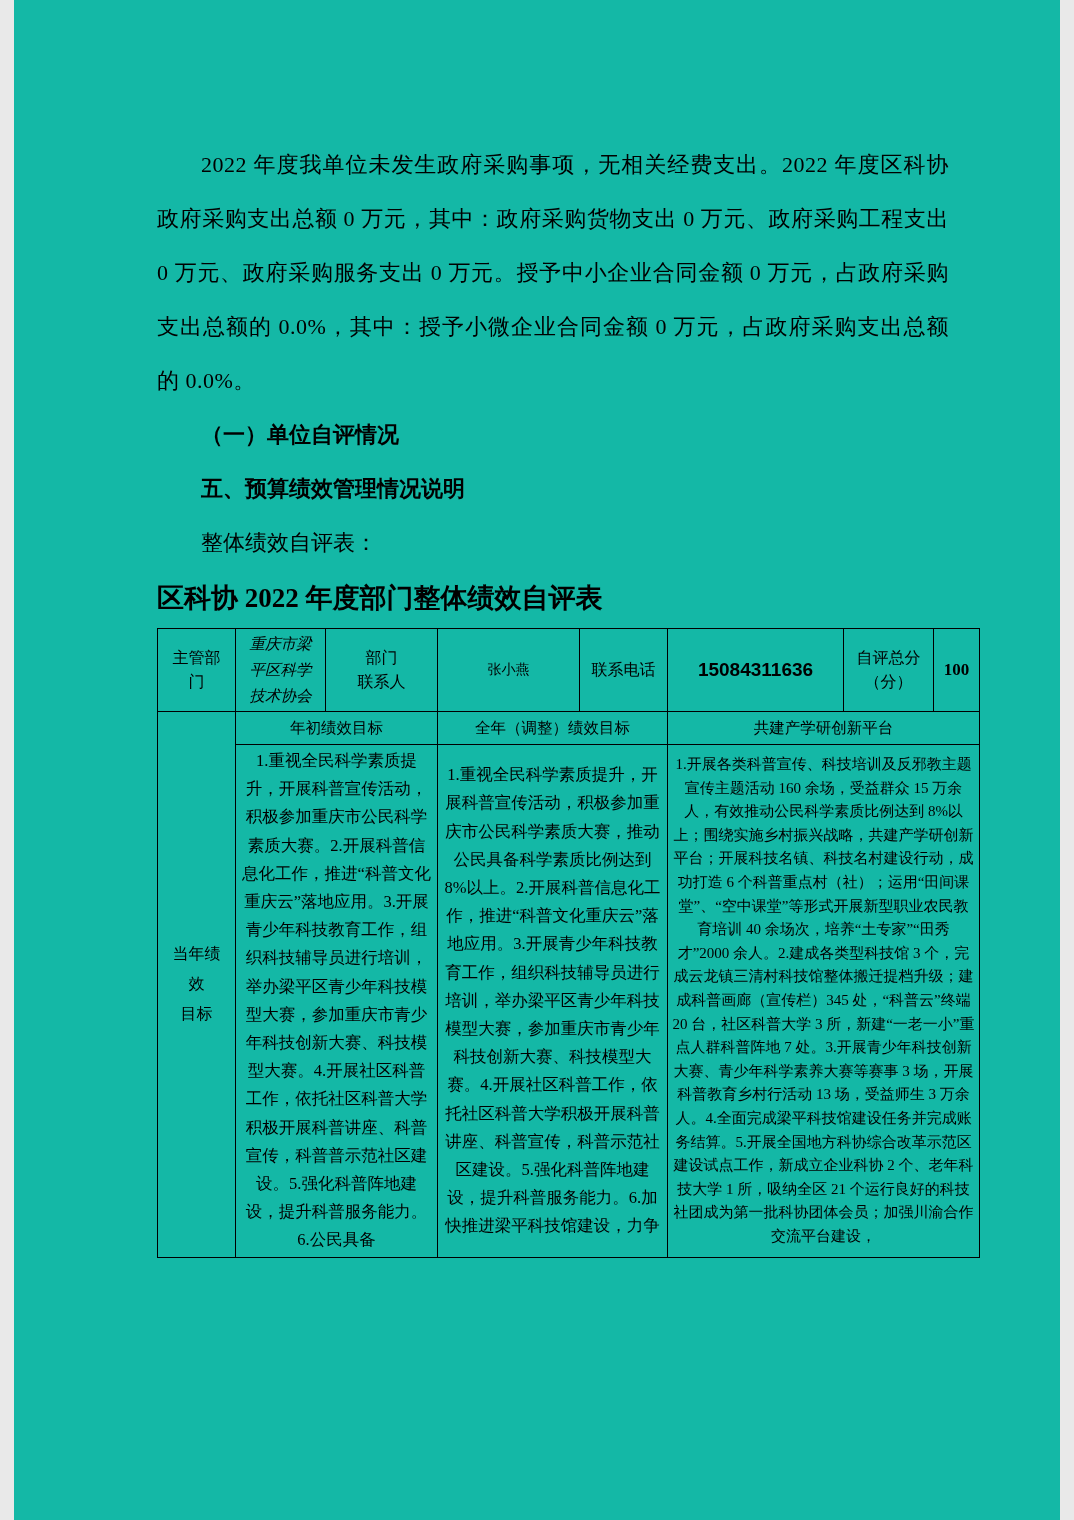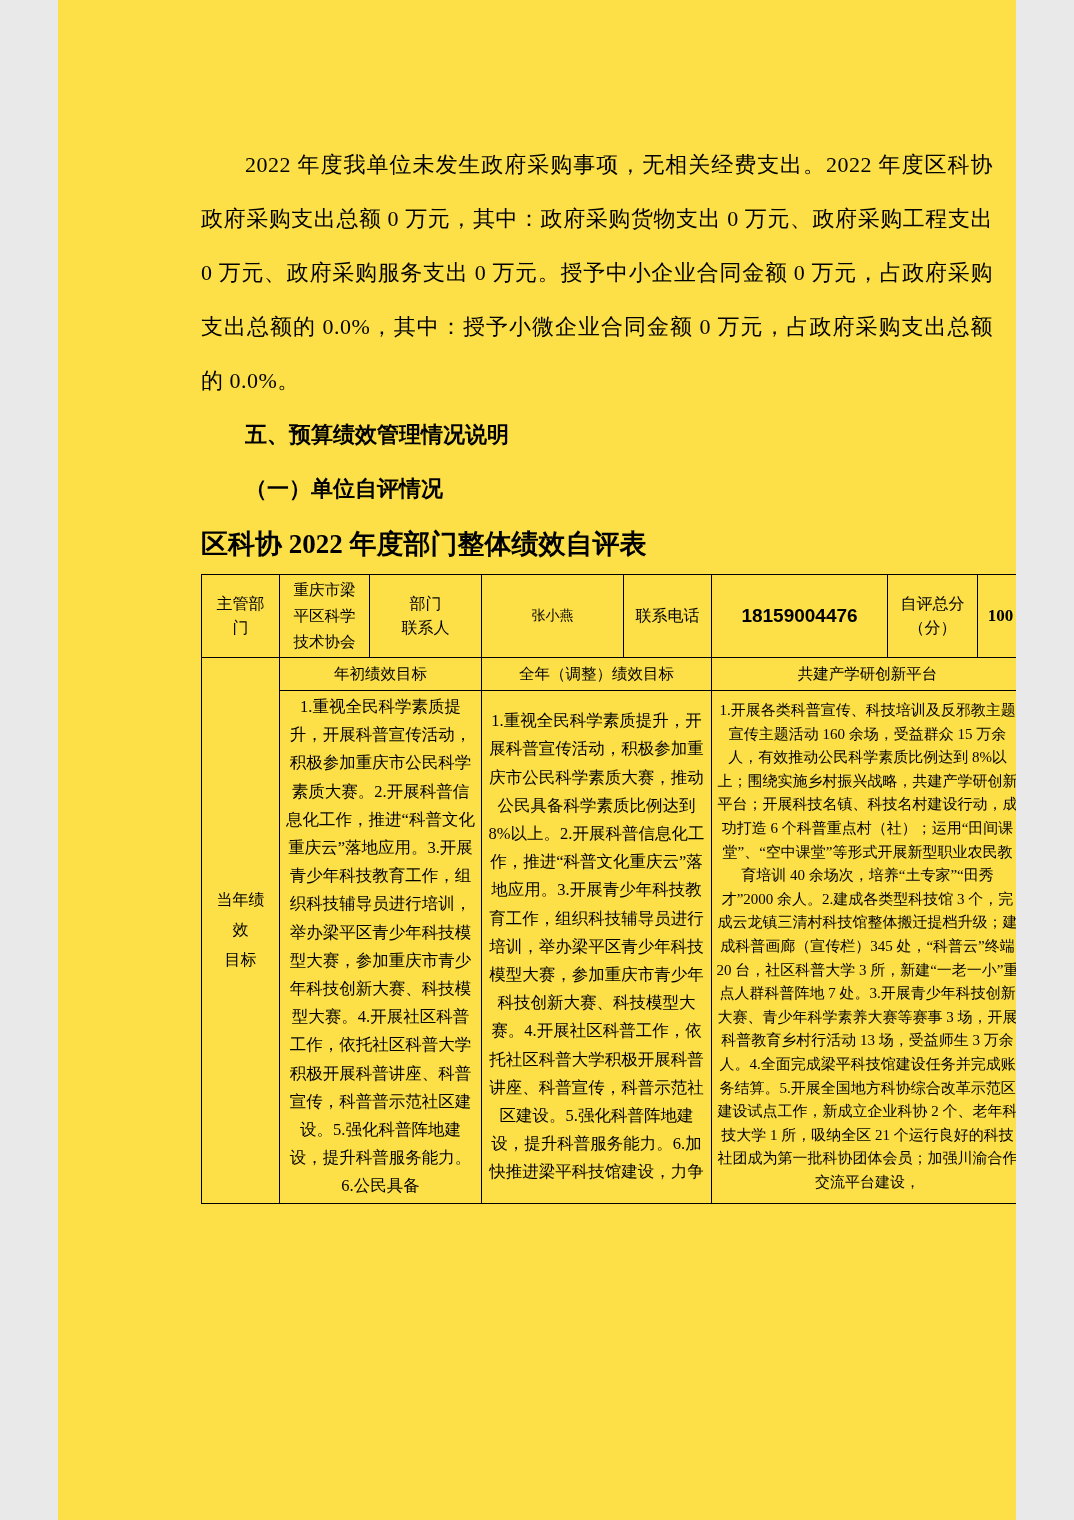--- a/index.html
+++ b/index.html
@@ -1,22 +1,22 @@
 <!DOCTYPE html>
 <html><head>
 <meta charset="utf-8">
 <style>
   * { box-sizing: border-box; }
   html, body { margin: 0; padding: 0; background: #e9e9e9; }
   .page {
     position: relative;
-    width: 958px;
+    width: 1046px;
     height: 1520px;
     margin: 0 auto;
-    background: #fde047;
+    background: #14b8a6;
     font-family: "Liberation Serif", "DejaVu Serif", serif;
     color: #000000;
     overflow: hidden;
   }
   .content {
     position: absolute;
     left: 143px;
     top: 138px;
     width: 792px;
   }
@@ -63,20 +63,21 @@
   }
   td.hdr-cell {
     font-size: 16px;
     line-height: 24px;
     white-space: pre-line;
   }
   td.hdr-org {
     font-size: 15.5px;
     line-height: 26px;
     white-space: pre-line;
+    font-style: italic;
   }
   td.hdr-name { font-size: 14px; }
   td.hdr-phone-num {
     font-size: 19px;
     font-family: "Liberation Sans", sans-serif;
     font-weight: 600;
   }
   td.hdr-score {
     font-size: 17px;
     font-family: Liberation Serif, serif;
@@ -110,25 +111,26 @@
   }
 </style>
 </head>
 <body>
 
 <div class="page">
   <div class="content">
 
     <p class="doc-paragraph">2022 年度我单位未发生政府采购事项，无相关经费支出。2022 年度区科协政府采购支出总额 0 万元，其中：政府采购货物支出 0 万元、政府采购工程支出 0 万元、政府采购服务支出 0 万元。授予中小企业合同金额 0 万元，占政府采购支出总额的 0.0%，其中：授予小微企业合同金额 0 万元，占政府采购支出总额的 0.0%。</p>
 
+    <div class="doc-heading">（一）单位自评情况</div>
+
     <div class="doc-heading">五、预算绩效管理情况说明</div>
 
-    <div class="doc-heading">（一）单位自评情况</div>
 
-
+    <div class="table-lead">整体绩效自评表：</div>
 
     <div class="table-title">区科协 2022 年度部门整体绩效自评表</div>
 
     <table class="eval-table">
       <colgroup>
         <col style="width:78px">
         <col style="width:90px">
         <col style="width:112px">
         <col style="width:142px">
         <col style="width:88px">
@@ -140,21 +142,21 @@
         <tr class="hdr-row">
           <td class="hdr-cell">主管部
 门</td>
           <td class="hdr-org">重庆市梁
 平区科学
 技术协会</td>
           <td class="hdr-cell">部门
 联系人</td>
           <td class="hdr-name">张小燕</td>
           <td class="hdr-cell">联系电话</td>
-          <td class="hdr-phone-num">18159004476</td>
+          <td class="hdr-phone-num">15084311636</td>
           <td class="hdr-cell">自评总分
 （分）</td>
           <td class="hdr-score">100</td>
         </tr>
         <tr class="colhead-row">
           <td class="row-label" rowspan="2">当年绩
 效
 目标</td>
           <td class="colhead" colspan="2">年初绩效目标</td>
           <td class="colhead" colspan="2">全年（调整）绩效目标</td>

